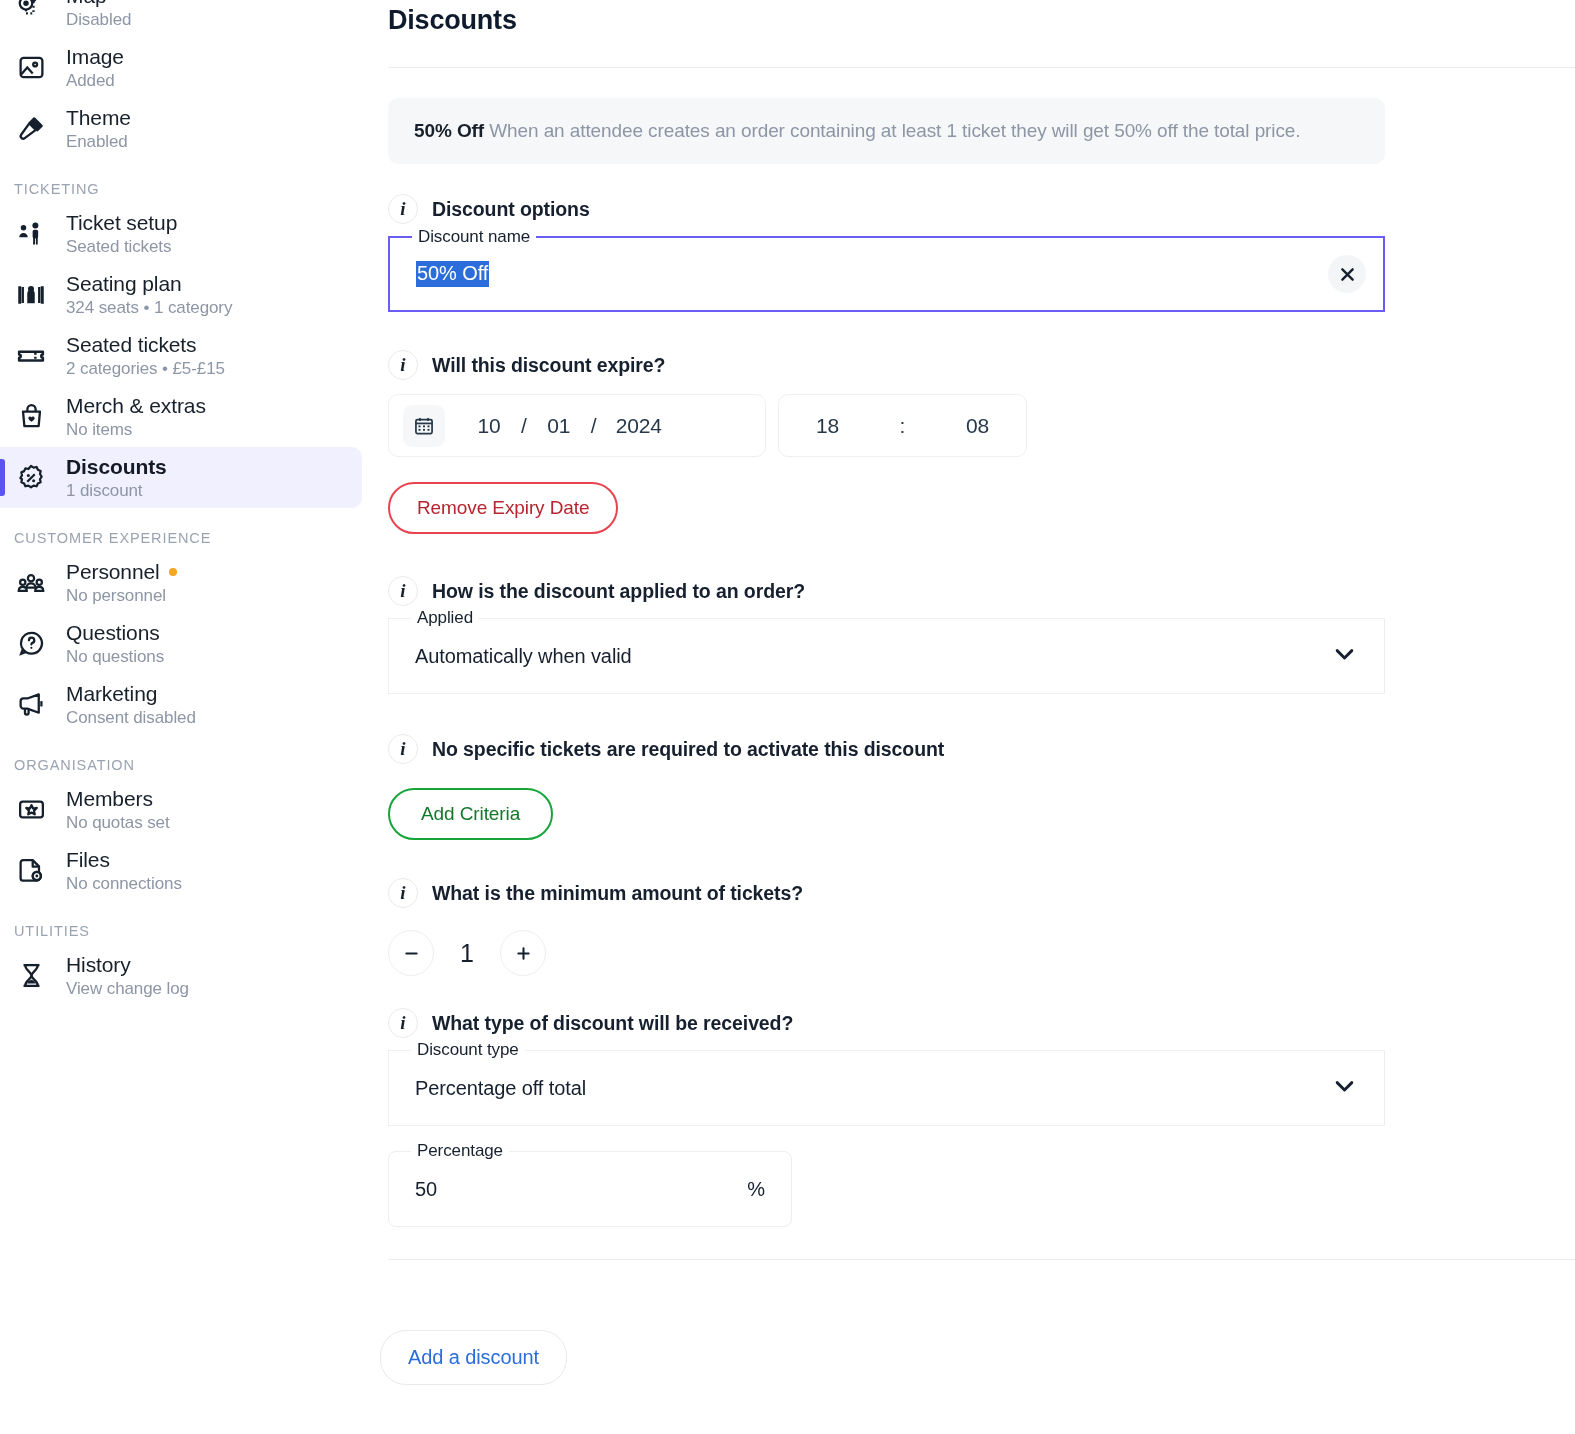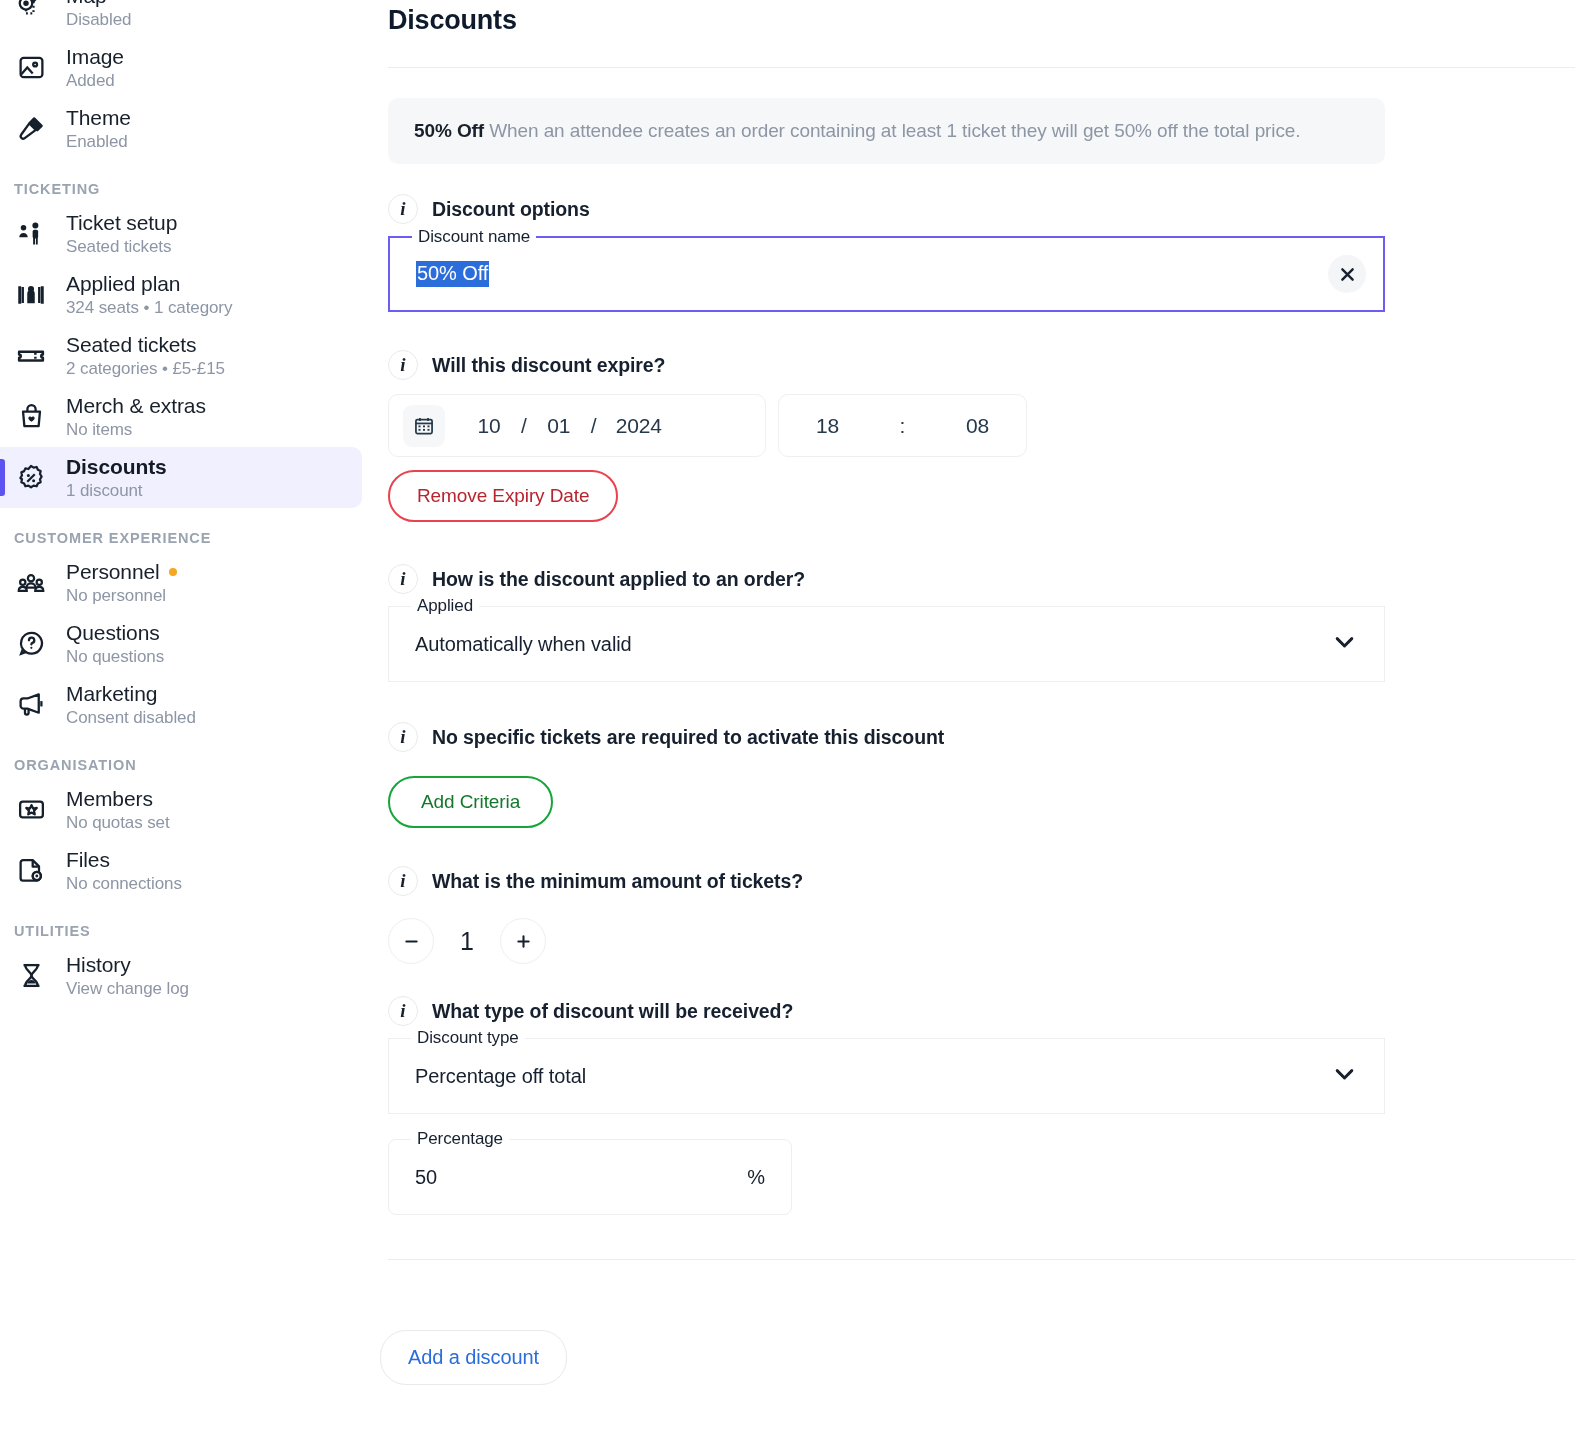--- a/index.html
+++ b/index.html
@@ -58,21 +58,21 @@
     width: 5px;
     background: #5b54f0;
     border-radius: 0 3px 3px 0;
   }
   .badge-dot {
     width: 8px; height: 8px; border-radius: 50%;
     background: #f5a623; display: inline-block;
   }
   .nav-group-label {
     font-size: 14.5px;
-    font-weight: bold;
+    font-weight: normal;
     letter-spacing: 0.9px;
     color: #9aa3b0;
     padding: 0 0 0 14px;
     margin-top: 22px;
     margin-bottom: 6px;
   }
 
   
   .main {
     flex: 1 1 auto;
@@ -231,21 +231,21 @@
     border-radius: 26px;
     font-size: 19px;
     letter-spacing: -0.1px;
     background: #fff;
     cursor: pointer;
   }
   .btn-remove {
     border: 2px solid #e8434f;
     color: #b8242f;
     padding: 0 27px;
-    margin-top: 13px;
+    margin-top: 25px;
   }
   .btn-criteria {
     border: 2px solid #17a53a;
     color: #13782c;
     padding: 0 31px;
     margin-top: 24px;
   }
   .btn-add-discount {
     border: 1.6px solid #e7e9eb;
     color: #2a6ddb;
@@ -358,21 +358,21 @@
         <svg width="30" height="30" viewBox="0 0 24 24" fill="none" stroke="currentColor" stroke-width="1.9">
           <path d="M3 5v14" stroke-width="2.4"></path>
             <path d="M5.4 5.6v12.8"></path>
           <path d="M21 5v14" stroke-width="2.4"></path>
             <path d="M18.6 5.6v12.8"></path>
           <path d="M9 18.6V11a3 3 0 0 1 6 0v7.6z" fill="currentColor" stroke="none"></path>
           <circle cx="12" cy="7.2" r="1.5" fill="currentColor"></circle>
         </svg>
       </span>
       <span class="nav-text">
-        <span class="nav-title">Applied plan</span>
+        <span class="nav-title">Seating plan</span>
         <span class="nav-sub">324 seats • 1 category</span>
       </span>
     </div>
 
     <div class="nav-item">
       <span class="icon-box">
         <svg width="30" height="30" viewBox="0 0 24 24" fill="none" stroke="currentColor" stroke-width="2" stroke-linejoin="round">
           <path d="M2.5 8.5h19v2.2a1.3 1.3 0 0 0 0 2.6v2.2h-19v-2.2a1.3 1.3 0 0 0 0-2.6z"></path>
           <path d="M15.5 9.4v5.8" stroke-dasharray="1.6 1.6"></path>
         </svg>

